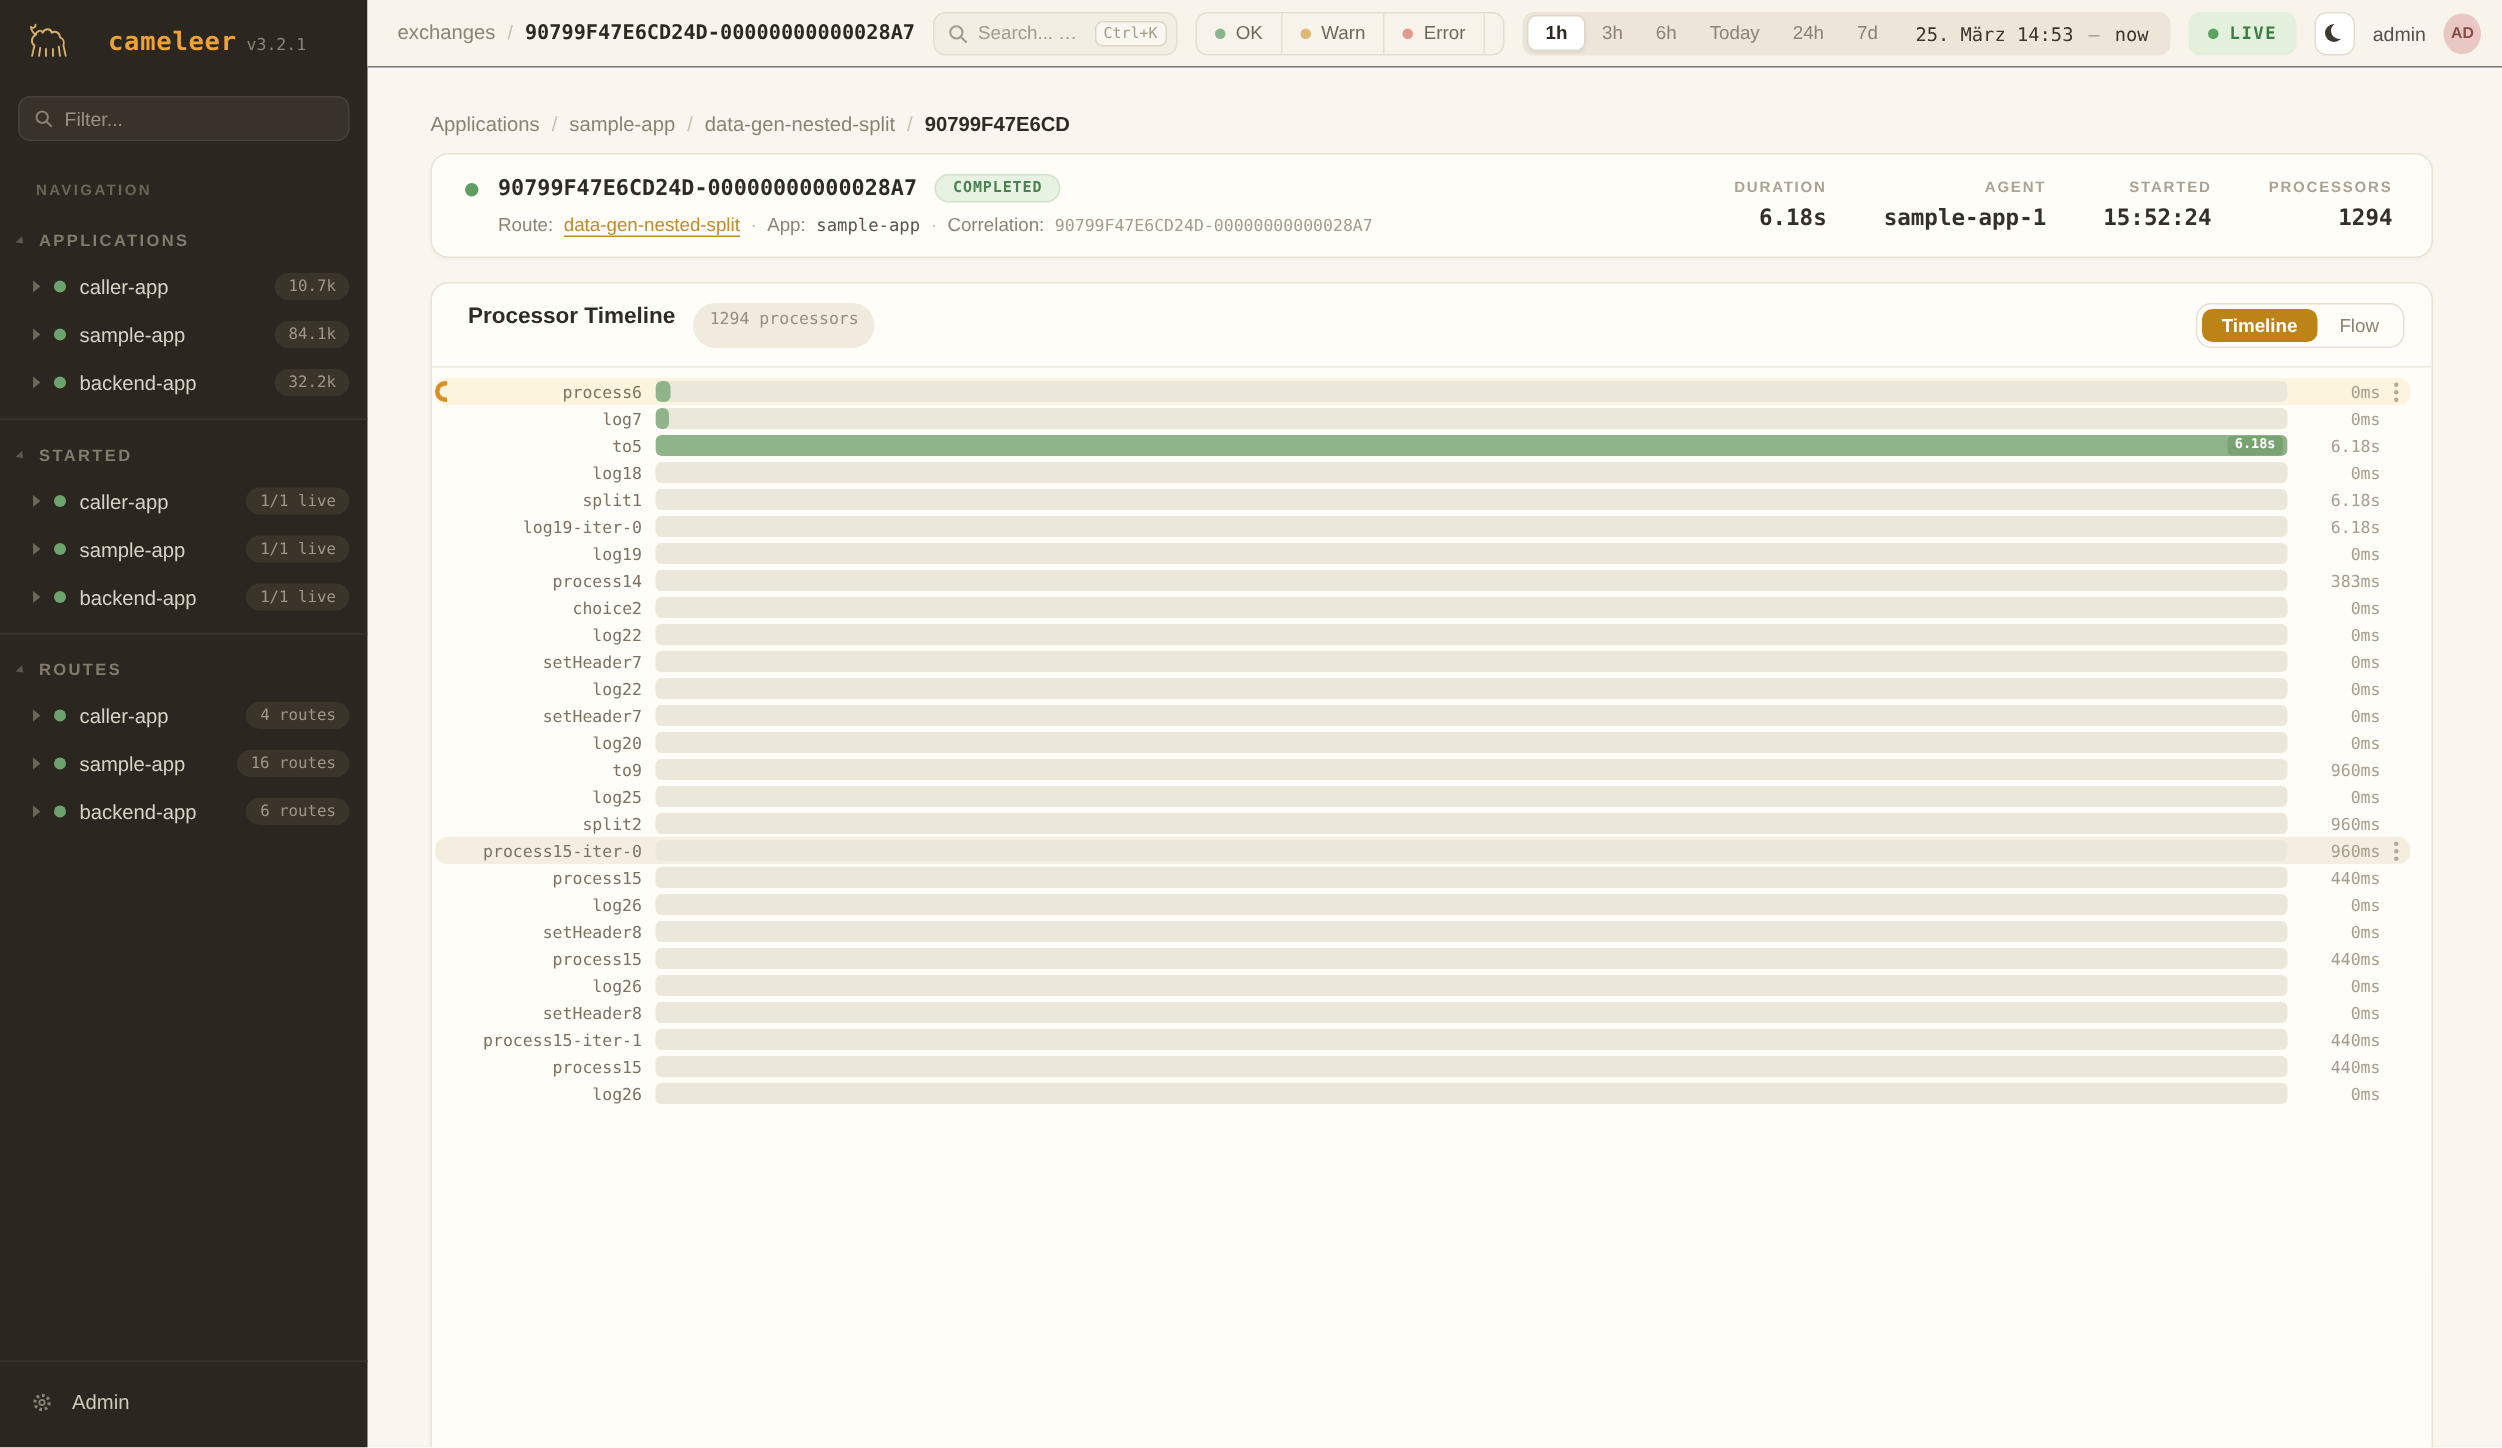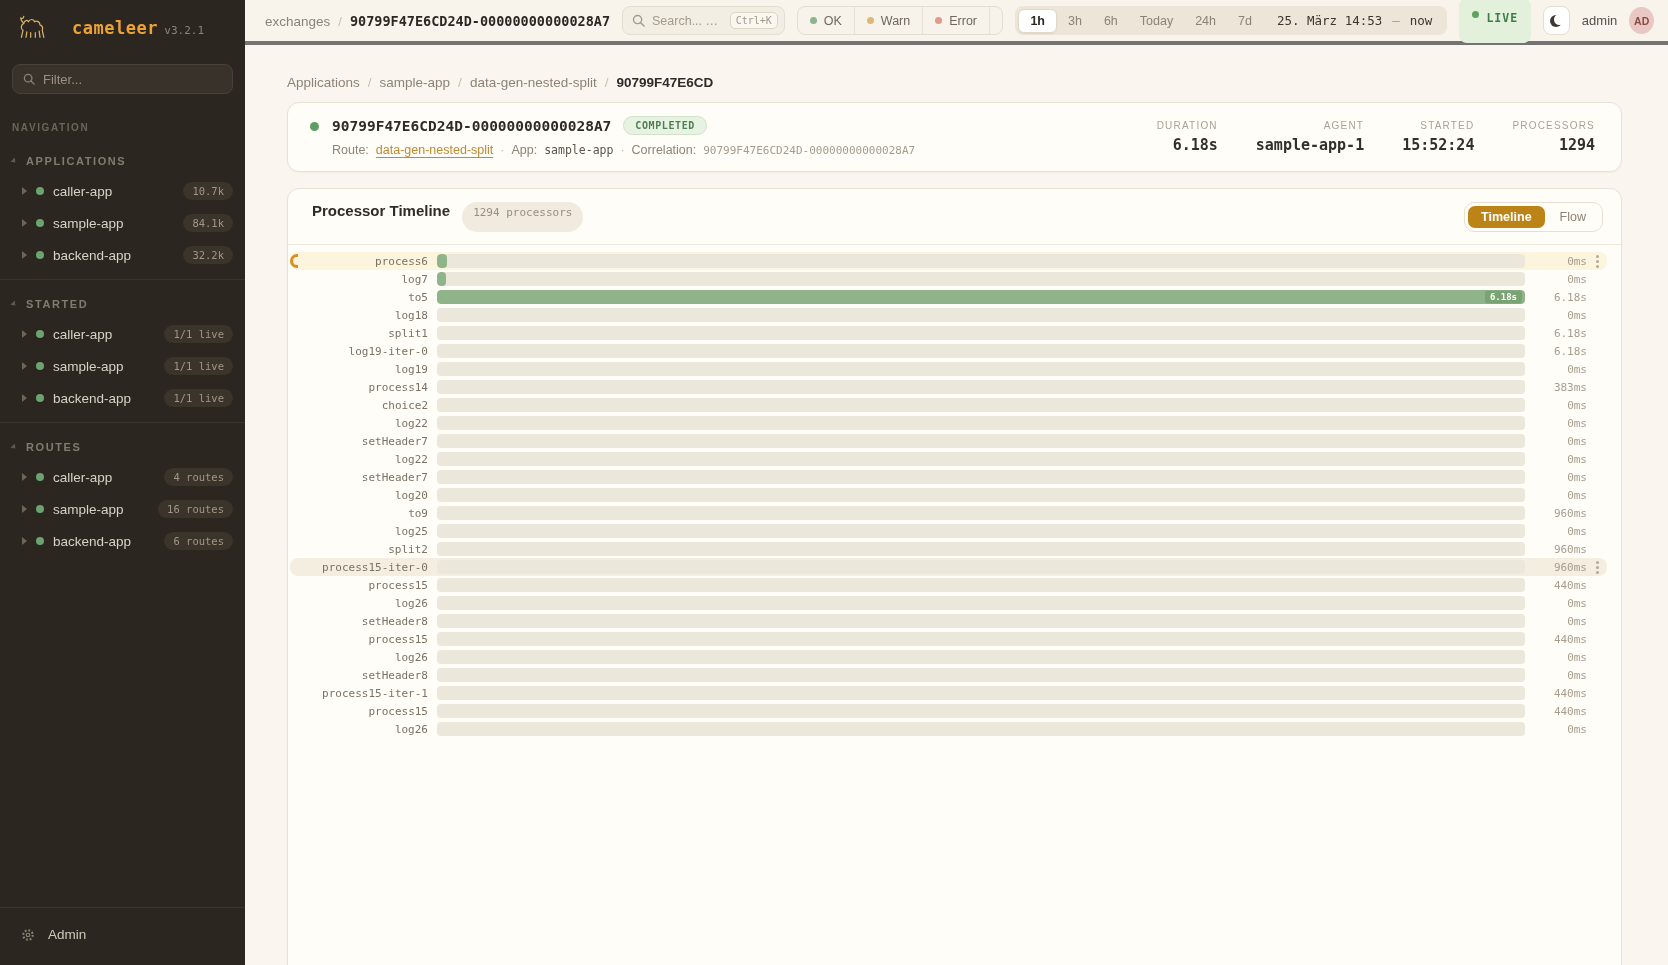--- a/index.html
+++ b/index.html
@@ -6,57 +6,57 @@
   html,body { width:1668px; height:965px; overflow:hidden; font-family:"Liberation Sans", sans-serif; }
   .app { position:relative; width:1668px; height:965px; background:#faf6ef; }
 
   
   .sidebar { position:absolute; left:0; top:0; width:245px; height:965px; background:#2b2620; display:flex; flex-direction:column; }
   .logo-row { display:flex; align-items:center; gap:22px; padding:14px 16px 12px 16px; }
   .logo-name { font-family:"DejaVu Sans Mono", monospace; font-weight:bold; font-size:17px; color:#eda236; letter-spacing:.5px; }
   .logo-ver { font-family:"DejaVu Sans Mono", monospace; font-size:11px; color:#8b8375; margin-left:2px; }
   .filter-wrap { margin:10px 12px 6px 12px; }
   .filter-box { display:flex; align-items:center; gap:8px; height:30px; background:#38322a; border:1px solid #48413a; border-radius:8px; padding:0 10px; color:#9b9285; font-size:13px; }
-  .nav-label { padding:22px 12px 4px 12px; font-size:10px; font-weight:bold; letter-spacing:1.6px; color:#6d6557; }
+  .nav-label { padding:22px 12px 4px 24px; font-size:10px; font-weight:bold; letter-spacing:1.6px; color:#6d6557; }
   .sections { flex:1 1 auto; overflow:hidden; }
   .side-section { padding:10px 0 8px 0; border-bottom:1px solid #3a342b; }
   .side-section:last-child { border-bottom:none; }
   .sec-head { display:flex; align-items:center; gap:10px; padding:8px 12px; }
   .sec-caret { width:0; height:0; border-left:4px solid #6d6557; border-top:3px solid transparent; border-bottom:3px solid transparent; transform:rotate(45deg); opacity:.8; }
   .sec-title { font-size:11px; font-weight:bold; letter-spacing:1.6px; color:#837b6d; }
   .side-item { display:flex; align-items:center; gap:9px; padding:7px 12px 7px 22px; cursor:pointer; }
   .tri { width:0; height:0; border-left:5px solid #6d6557; border-top:4px solid transparent; border-bottom:4px solid transparent; flex:0 0 auto; }
   .gdot { width:8px; height:8px; border-radius:50%; background:#6ca36e; flex:0 0 auto; }
   .item-name { font-size:13.5px; color:#d8d1c5; flex:1 1 auto; }
   .side-badge { font-family:"DejaVu Sans Mono", monospace; font-size:10.5px; color:#a09787; background:#3a342b; border-radius:999px; padding:3px 9px; }
   .side-footer { border-top:1px solid #3a342b; padding:10px 0 14px 0; }
   .foot-item { display:flex; align-items:center; gap:12px; padding:9px 12px 9px 20px; color:#cfc8bb; font-size:13.5px; cursor:pointer; }
   .foot-icon { width:16px; display:flex; align-items:center; justify-content:center; color:#8b8375; }
   .menu-lines { display:flex; flex-direction:column; gap:3px; width:14px; }
   .menu-lines span { height:1.6px; background:#8b8375; border-radius:2px; }
 
   
-  .topbar { position:absolute; left:245px; top:0; right:0; height:45px; background:#f8f4ec; border-bottom:4px solid #737373; display:flex; align-items:center; padding:0 14px 0 20px; gap:12px; }
+  .topbar { position:absolute; left:245px; top:0; right:0; height:45px; background:#f8f4ec; border-bottom:1px solid #737373; display:flex; align-items:center; padding:0 14px 0 20px; gap:12px; }
   .tb-crumb { display:flex; align-items:baseline; gap:8px; white-space:nowrap; }
   .tb-crumb .sec { font-size:13.5px; color:#8b8375; }
   .tb-crumb .sep { color:#c8c0b0; font-size:13px; }
   .tb-crumb .id { font-family:"DejaVu Sans Mono", monospace; font-weight:bold; font-size:13.5px; color:#2c2822; }
   .searchbox { margin-left:auto; display:flex; align-items:center; gap:7px; width:176px; height:29px; border:1px solid #e4ded0; background:#f3eee4; border-radius:8px; padding:0 6px 0 9px; }
   .searchbox .ph { font-size:12.5px; color:#a29a8b; flex:1; white-space:nowrap; overflow:hidden; }
   .kbd { font-family:"DejaVu Sans Mono", monospace; font-size:10px; color:#a29a8b; border:1px solid #ddd6c6; background:#faf7f0; border-radius:5px; padding:2px 5px; }
   .filters { display:flex; align-items:stretch; height:29px; border:1px solid #e4ded0; background:#f7f3ea; border-radius:8px; overflow:hidden; }
   .fseg { display:flex; align-items:center; gap:7px; padding:0 12px; font-size:12.5px; color:#6f675c; border-right:1px solid #e7e1d4; cursor:pointer; }
   .fseg:last-child { border-right:none; }
   .fdot { width:7px; height:7px; border-radius:50%; }
   .ranges { display:flex; align-items:center; height:29px; background:#ece5d8; border-radius:8px; padding:0 3px; }
   .rbtn { font-size:12.5px; color:#8b8375; padding:4px 11px; border-radius:6px; cursor:pointer; white-space:nowrap; }
   .rbtn.active { background:#ffffff; color:#2c2822; font-weight:bold; border:1px solid #e0d9ca; box-shadow:0 1px 2px rgba(0,0,0,.06); }
   .range-date { font-family:"DejaVu Sans Mono", monospace; font-size:12.5px; color:#3b362e; padding:0 12px 0 14px; white-space:nowrap; }
   .range-date .dash { color:#a39a8a; padding:0 10px; }
-  .live { display:flex; gap:7px; height:45px; background:#e2f0dc; border-radius:8px; padding:13px 13px; }
+  .live { display:flex; align-items:center; gap:7px; height:29px; background:#e2f0dc; border-radius:8px; padding:0 13px; }
   .live .txt { font-family:"DejaVu Sans Mono", monospace; font-size:11.5px; font-weight:bold; letter-spacing:1px; color:#3c7d46; }
   .moonbtn { width:29px; height:29px; background:#fff; border:1px solid #e4ded0; border-radius:8px; display:flex; align-items:center; justify-content:center; cursor:pointer; }
   .moon { width:12px; height:12px; border-radius:50%; background:#3d3933; position:relative; overflow:visible; }
   .moon::after { content:''; position:absolute; left:4px; top:-1px; width:11px; height:11px; border-radius:50%; background:#ffffff; }
   .admin-name { font-size:13px; color:#55504a; }
   .avatar { width:27px; height:27px; border-radius:50%; background:#e9c8c4; color:#8a4a45; font-size:10.5px; font-weight:bold; display:flex; align-items:center; justify-content:center; cursor:pointer; }
 
   
   .main { position:absolute; left:245px; top:45px; right:0; bottom:0; overflow:hidden; padding:0 46px 0 42px; }
   .crumbs { margin-top:30px; font-size:13.5px; color:#8b8375; display:flex; gap:8px; align-items:baseline; }
@@ -71,21 +71,21 @@
   .ex-title-row { display:flex; align-items:center; gap:12px; }
   .ex-id { font-family:"DejaVu Sans Mono", monospace; font-weight:bold; font-size:14.5px; color:#2e2a24; }
   .status-badge { font-family:"DejaVu Sans Mono", monospace; font-size:10px; font-weight:bold; letter-spacing:.6px; color:#4b8150; background:#e8f2e3; border:1px solid #cfe3c8; border-radius:999px; padding:3px 11px; }
   .ex-meta { margin-top:8px; font-size:12.5px; color:#8c8478; display:flex; align-items:baseline; gap:7px; white-space:nowrap; }
   .ex-meta .route-link { color:#c08a2e; text-decoration:underline; text-underline-offset:3px; cursor:pointer; }
   .ex-meta .mid-dot { color:#c2bAA9; color:#c2baa9; }
   .ex-meta .mval { font-family:"DejaVu Sans Mono", monospace; font-size:11.5px; color:#5a554d; }
   .ex-meta .corr { font-family:"DejaVu Sans Mono", monospace; font-size:11px; color:#a49c8e; }
   .ex-stats { display:flex; gap:38px; }
   .stat { text-align:right; }
-  .stat .slabel { font-size:10px; font-weight:normal; letter-spacing:1.2px; color:#aaa294; }
+  .stat .slabel { font-size:10px; font-weight:bold; letter-spacing:1.2px; color:#aaa294; }
   .stat .sval { margin-top:5px; font-family:"DejaVu Sans Mono", monospace; font-weight:bold; font-size:15px; color:#32302a; }
 
   .tl-card { margin-top:16px; height:900px; overflow:hidden; }
   .tl-head { display:flex; padding:13px 18px 12px 24px; border-bottom:1px solid #eee8dc; }
   .tl-title { font-size:15px; font-weight:bold; color:#2f2b25; }
   .tl-badge { margin-left:12px; font-family:"DejaVu Sans Mono", monospace; font-size:11px; color:#978e7e; background:#f0eadf; border-radius:999px; padding:4px 11px; }
   .tl-toggle { margin-left:auto; display:flex; gap:2px; border:1px solid #e6e0d2; background:#fffdf8; border-radius:10px; padding:3px; }
   .tgl { font-size:12.5px; padding:4px 13px; border-radius:7px; color:#8b8375; cursor:pointer; }
   .tgl.active { background:#bc8316; color:#ffffff; font-weight:bold; }
 

